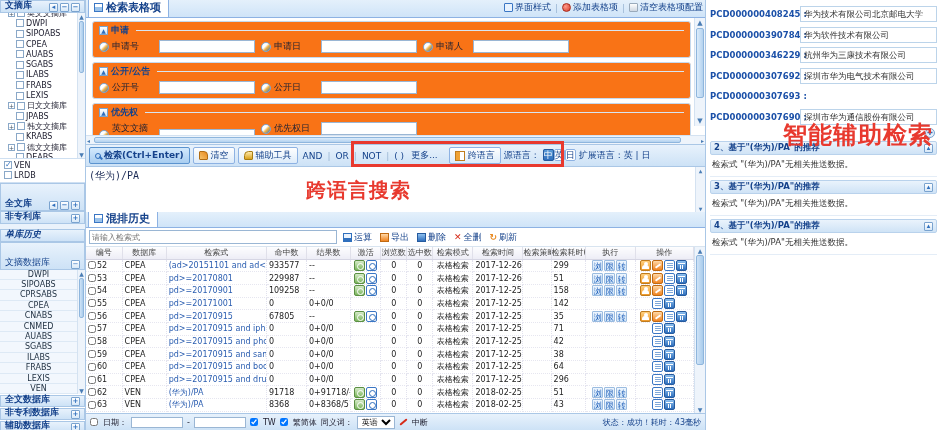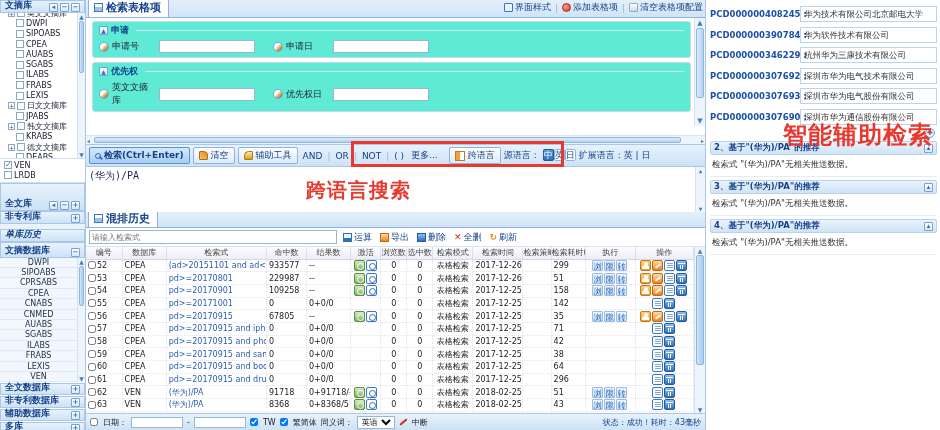--- a/index.html
+++ b/index.html
@@ -30,25 +30,25 @@
   .ic-grid{width:9px;height:9px;border:1px solid #3a76c4;background:linear-gradient(#fff 45%,#9cc3ea 45%)}
   .toplinks{display:flex;align-items:center;gap:4px;color:#15428b;padding-bottom:3px;font-size:9px}
   .toplinks .bar{color:#9ab6d4}
   .tl{display:flex;align-items:center;gap:2px;cursor:pointer}
   .sq{width:9px;height:9px;border-radius:1px}
   .sq.blue{background:linear-gradient(#dff;#fff);border:1px solid #3a76c4;background:#e8f2fd}
   .sq.red{background:radial-gradient(circle at 35% 35%,#ff9b8a,#d63a2a);border:1px solid #a82a1c;border-radius:50%}
   .sq.gray{background:linear-gradient(#fefefe,#cfd8e2);border:1px solid #9ab}
   
   #form{height:117px;background:#fff;position:relative;overflow:hidden;padding:3px 14px 0 6px}
-  .fsec{border:1px solid #c5d9ee;border-radius:3px;margin-bottom:4px;padding:1px 6px 4px 6px;background:#5eead4}
+  .fsec{border:1px solid #c5d9ee;border-radius:3px;margin-bottom:4px;padding:1px 6px 4px 6px;background:#f97316}
   .fsec-hd{display:flex;align-items:center;gap:3px;color:#15428b;font-weight:bold;font-size:9px;margin:1px 0 3px 0}
   .col-btn{width:9px;height:9px;border:1px solid #7aa3cf;background:linear-gradient(#fff,#cfe3f7);color:#2f6fbd;font-size:6px;line-height:8px;text-align:center}
   .fsec-hd .rule{flex:1;border-top:1px solid #d7e5f2;margin-left:4px}
-  .frow{display:flex;align-items:center;gap:18px}
+  .frow{display:flex;align-items:flex-start;gap:6px}
   .fgrp{display:flex;align-items:center;gap:3px}
   .f-ic{width:10px;height:10px;border-radius:50%;border:1px solid #7aa7d6;background:linear-gradient(135deg,#fff 40%,#f0b040 60%,#2f6fbd);flex:none}
   .flab{width:44px;color:#223;font-size:9px}
   .flab.w{width:34px}
   .fin{width:96px;height:13px;border:1px solid #9ab6d4;background:#fff}
   .magbtn{width:13px;height:13px;border:1px solid #9ab6d4;background:linear-gradient(#fff,#dcebf9);display:flex;align-items:center;justify-content:center}
   .mag{position:relative;width:6px;height:6px;border:1.5px solid #2f6fbd;border-radius:50%}
   .mag::after{content:"";position:absolute;width:4px;height:1.5px;background:#2f6fbd;transform:rotate(45deg);right:-3px;bottom:-1px}
   .hscroll{height:9px;background:#eef4fb;border-top:1px solid #d4e2f1;position:relative;display:flex;align-items:center;justify-content:space-between;padding:0 1px;font-size:6px;color:#4a7db5}
   .hscroll .th{position:absolute;left:8px;right:24px;top:1px;bottom:1px;background:linear-gradient(#dcecfb,#b3d2ef);border:1px solid #8fb6dd;border-radius:2px}
@@ -222,21 +222,21 @@
     </div>
     <div class="hd" style="height:13px">
       <span>非专利库</span>
       <span class="sp"></span>
         <span class="mini">+</span>
     </div>
     <div style="height:5px;background:#eaf2fb"></div>
     <div class="hd" style="height:13px;font-style:italic">
       <span>单库历史</span>
     </div>
-    <div class="hd" style="height:16px;font-weight:bold">
+    <div class="hd" style="height:28px;font-weight:normal">
       <span>文摘数据库</span>
       <span class="sp"></span>
         <span class="mini">−</span>
     </div>
     <div id="dblist" style="position:relative;padding-right:8px">
       <div class="dbitem">DWPI</div>
         <div class="dbitem">SIPOABS</div>
         <div class="dbitem">CPRSABS</div>
         <div class="dbitem">CPEA</div>
         <div class="dbitem">CNABS</div>
@@ -307,20 +307,44 @@
           </div>
           <div class="frow">
             <div class="fgrp">
               <span class="f-ic"></span>
               <span class="flab">申请号</span>
               <input class="fin" style="">
             </div>
             <div class="fgrp">
               <span class="f-ic"></span>
               <span class="flab">申请日</span>
+              <input class="fin" style="">
+            </div>
+            <div class="fgrp">
+              <span class="f-ic"></span>
+              <span class="flab w">申请人</span>
+              <input class="fin" style="">
+            </div>
+          </div>
+        </div>
+        <div class="fsec">
+          <div class="fsec-hd">
+            <span class="col-btn">▲</span>
+            <span>公开/公告</span>
+            <span class="rule"></span>
+          </div>
+          <div class="frow">
+            <div class="fgrp">
+              <span class="f-ic"></span>
+              <span class="flab">公开号</span>
+              <input class="fin" style="">
+            </div>
+            <div class="fgrp">
+              <span class="f-ic"></span>
+              <span class="flab">公开日</span>
               <input class="fin" style="">
             </div>
           </div>
         </div>
         <div class="fsec">
           <div class="fsec-hd">
             <span class="col-btn">▲</span>
             <span>优先权</span>
             <span class="rule"></span>
           </div>
@@ -676,21 +700,20 @@
         <div class="pcd">
           <span class="id">PCD000000346229 :</span>
           <span class="box">杭州华为三康技术有限公司</span>
         </div>
         <div class="pcd">
           <span class="id">PCD000000307692 :</span>
           <span class="box">深圳市华为电气技术有限公司</span>
         </div>
         <div class="pcd">
           <span class="id">PCD000000307693 :</span>
-          <span class="box">深圳市华为电气股份有限公司</span>
         </div>
         <div class="pcd">
           <span class="id">PCD000000307690 :</span>
           <span class="box">深圳市华为通信股份有限公司</span>
         </div>
       </div>
     <div class="morebtn">✚</div>
     <div id="assistsections">
         <div class="as-hd">
           <span>2、基于"(华为)/PA"的推荐</span>

